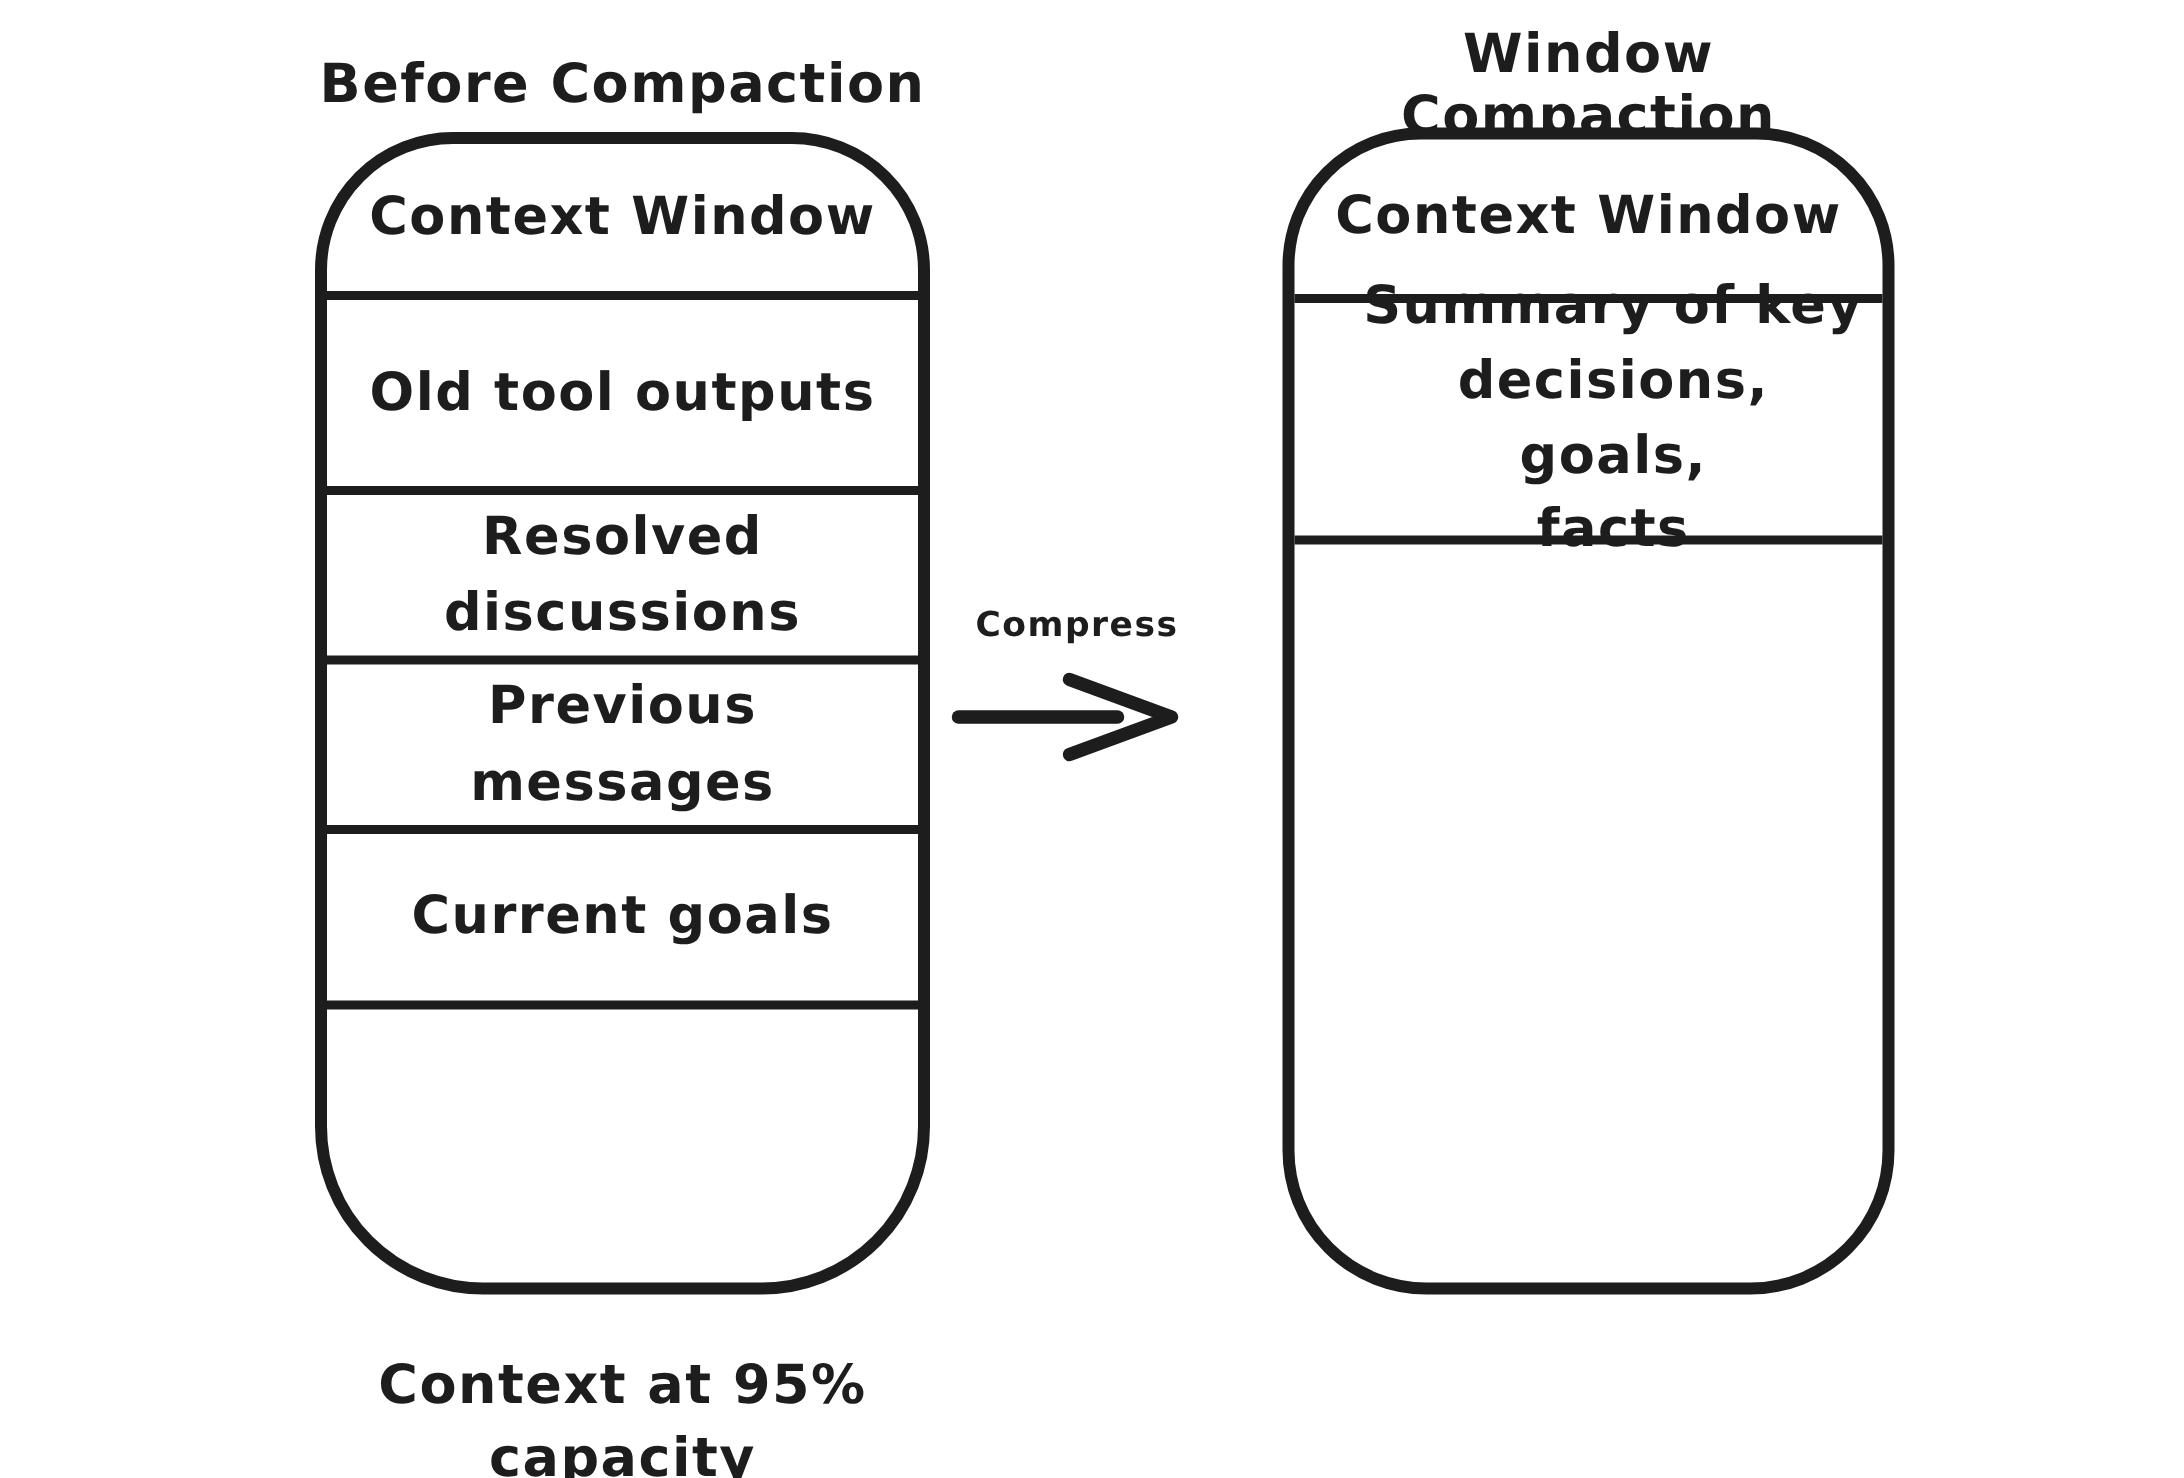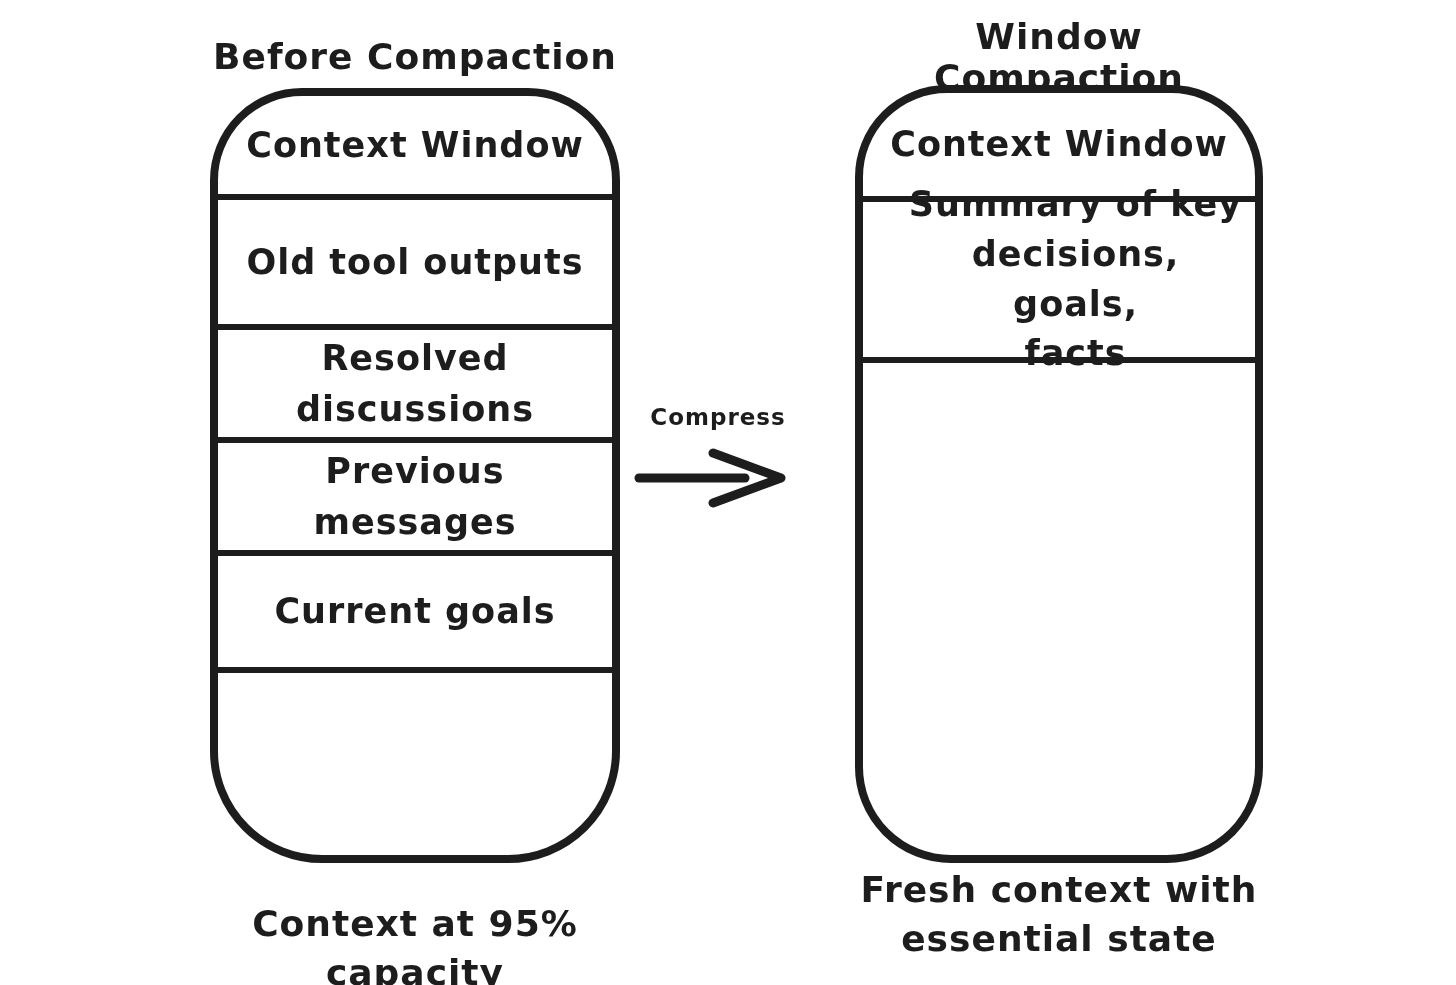--- a/index.html
+++ b/index.html
@@ -132,16 +132,14 @@
 
   <div class="col-title" id="title-after">Window Compaction</div>
 
   <div class="ctx-box" id="box-after">
     <div class="box-section" id="a-s1">Context Window</div>
     <div class="box-section" id="a-s2">Summary of key
 decisions, goals,
 facts</div>
   </div>
 
-  <div class="caption" id="caption-after">Fresh context with
-essential state</div>
 
 </div>
 
 </body></html>

